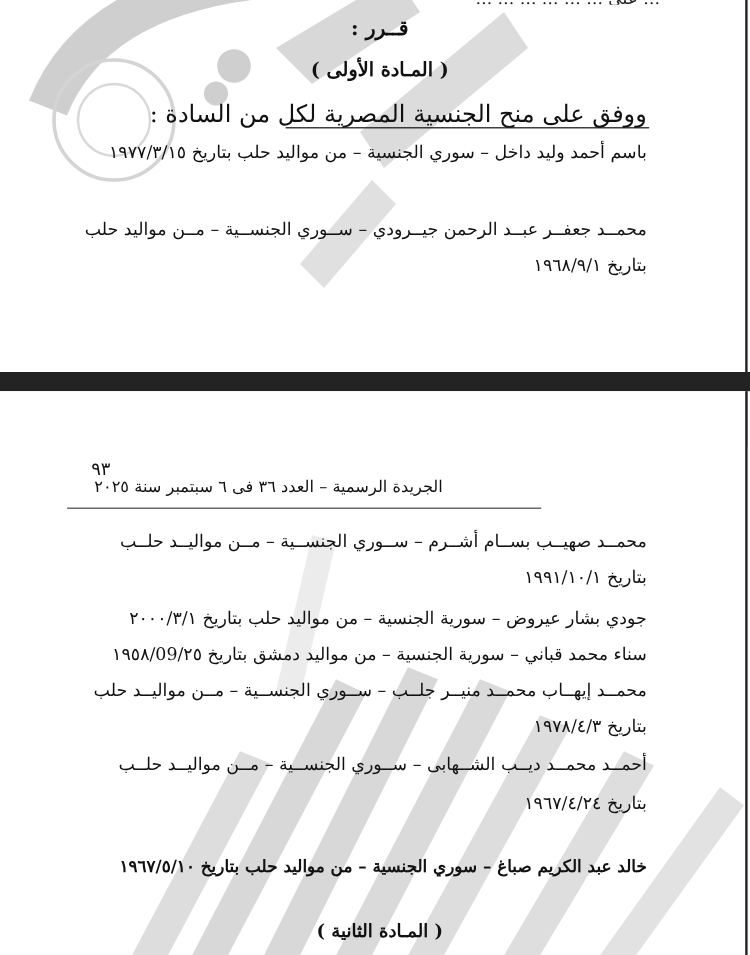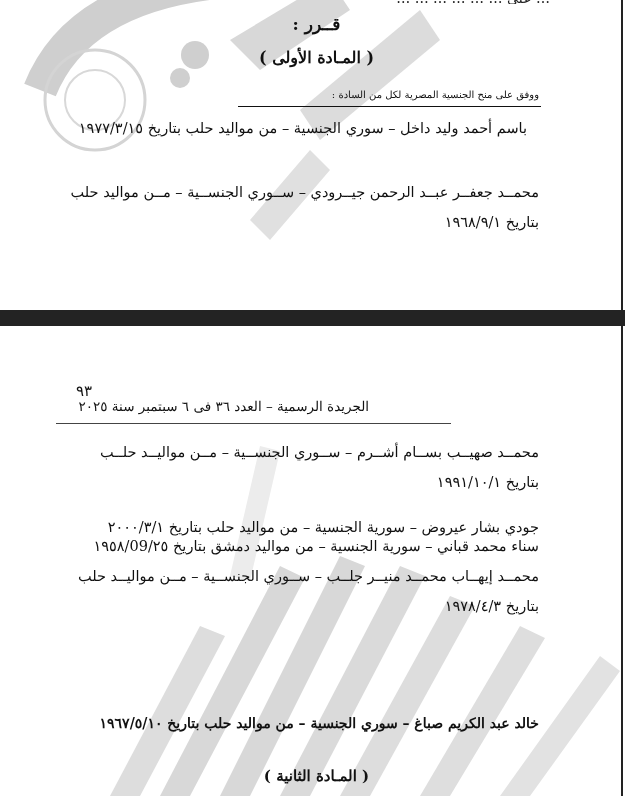--- a/index.html
+++ b/index.html
@@ -53,24 +53,24 @@
     <circle cx="95" cy="100" r="50" stroke="#d4d4d4" stroke-width="3" fill="none"></circle>
     <circle cx="95" cy="100" r="30" stroke="#d8d8d8" stroke-width="2" fill="none"></circle>
   </svg>
 
   <div class="partial-line">… على … … … … … …</div>
 
   <div class="line bold center" style="top:14px; left:0; width:621px; font-size:17px; padding-left:6px;">قــرر :</div>
 
   <div class="line bold center" style="top:48px; left:0; width:621px; font-size:16px; padding-left:6px;">( المـادة الأولى )</div>
 
-  <div class="line" style="top:85px; right:82px; font-size:10px;">ووفق على منح الجنسية المصرية لكل من السادة :</div>
+  <div class="line" style="top:85px; right:82px; font-size:20px;">ووفق على منح الجنسية المصرية لكل من السادة :</div>
   <div class="underline-rule" style="top:106px;"></div>
 
-  <div class="line" style="top:118px; right:94px;text-align:center;">باسم أحمد وليد داخل – سوري الجنسية – من مواليد حلب بتاريخ ١٩٧٧/٣/١٥</div>
+  <div class="line" style="top:118px; right:82px;text-align:center;">باسم أحمد وليد داخل – سوري الجنسية – من مواليد حلب بتاريخ ١٩٧٧/٣/١٥</div>
   <div class="line" style="top:182px; right:82px;">محمــد جعفــر عبــد الرحمن جيــرودي – ســوري الجنســية – مــن مواليد حلب</div>
   <div class="line" style="top:212px; right:82px;">بتاريخ ١٩٦٨/٩/١</div>
 </div>
 
 <div class="separator"></div>
 
 <div class="page page-bottom">
   <svg class="watermark" width="625" height="470" style="left:0;top:0">
     <path d="M110 470 L200 300 L225 310 L140 470 Z" fill="#dddddd"></path>
     <path d="M160 470 L280 240 L305 252 L190 470 Z" fill="#d8d8d8"></path>
@@ -81,20 +81,22 @@
     <path d="M500 470 L600 330 L620 345 L530 470 Z" fill="#e2e2e2"></path>
     <path d="M230 250 L260 120 L280 125 L250 255 Z" fill="#ececec"></path>
   </svg>
 
   <div class="line" style="top:70px; right:252px; font-size:13.5px;">الجريدة الرسمية – العدد ٣٦ فى ٦ سبتمبر سنة ٢٠٢٥</div>
   <div class="num" style="top:56px; left:76px;">٩٣</div>
   <div class="header-rule" style="top:97px; left:56px; width:395px;"></div>
 
   <div class="line" style="top:116px; right:82px;">محمــد صهيــب بســام أشــرم – ســوري الجنســية – مــن مواليــد حلــب</div>
   <div class="line" style="top:146px; right:82px;">بتاريخ ١٩٩١/١٠/١</div>
-  <div class="line" style="top:180px; right:82px;margin-top:11px;">جودي بشار عيروض – سورية الجنسية – من مواليد حلب بتاريخ ٢٠٠٠/٣/١</div>
+  <div class="line" style="top:180px; right:82px;">جودي بشار عيروض – سورية الجنسية – من مواليد حلب بتاريخ ٢٠٠٠/٣/١</div>
   <div class="line" style="top:210px; right:82px;">سناء محمد قباني – سورية الجنسية – من مواليد دمشق بتاريخ ١٩٥٨/09/٢٥</div>
   <div class="line" style="top:240px; right:82px;">محمــد إيهــاب محمــد منيــر جلــب – ســوري الجنســية – مــن مواليــد حلب</div>
   <div class="line" style="top:270px; right:82px;">بتاريخ ١٩٧٨/٤/٣</div>
+  <div class="line" style="top:302px; right:82px;">أحمــد محمــد ديــب الشــهابى – ســوري الجنســية – مــن مواليــد حلــب</div>
+  <div class="line" style="top:334px; right:82px;">بتاريخ ١٩٦٧/٤/٢٤</div>
   <div class="line" style="top:387px; right:82px; font-size:14px;font-weight:bold;">خالد عبد الكريم صباغ – سوري الجنسية – من مواليد حلب بتاريخ ١٩٦٧/٥/١٠</div>
 
   <div class="line bold center" style="top:440px; left:0; width:621px; font-size:15px; padding-left:6px;">( المـادة الثانية )</div>
 </div>
 
 </body></html>

